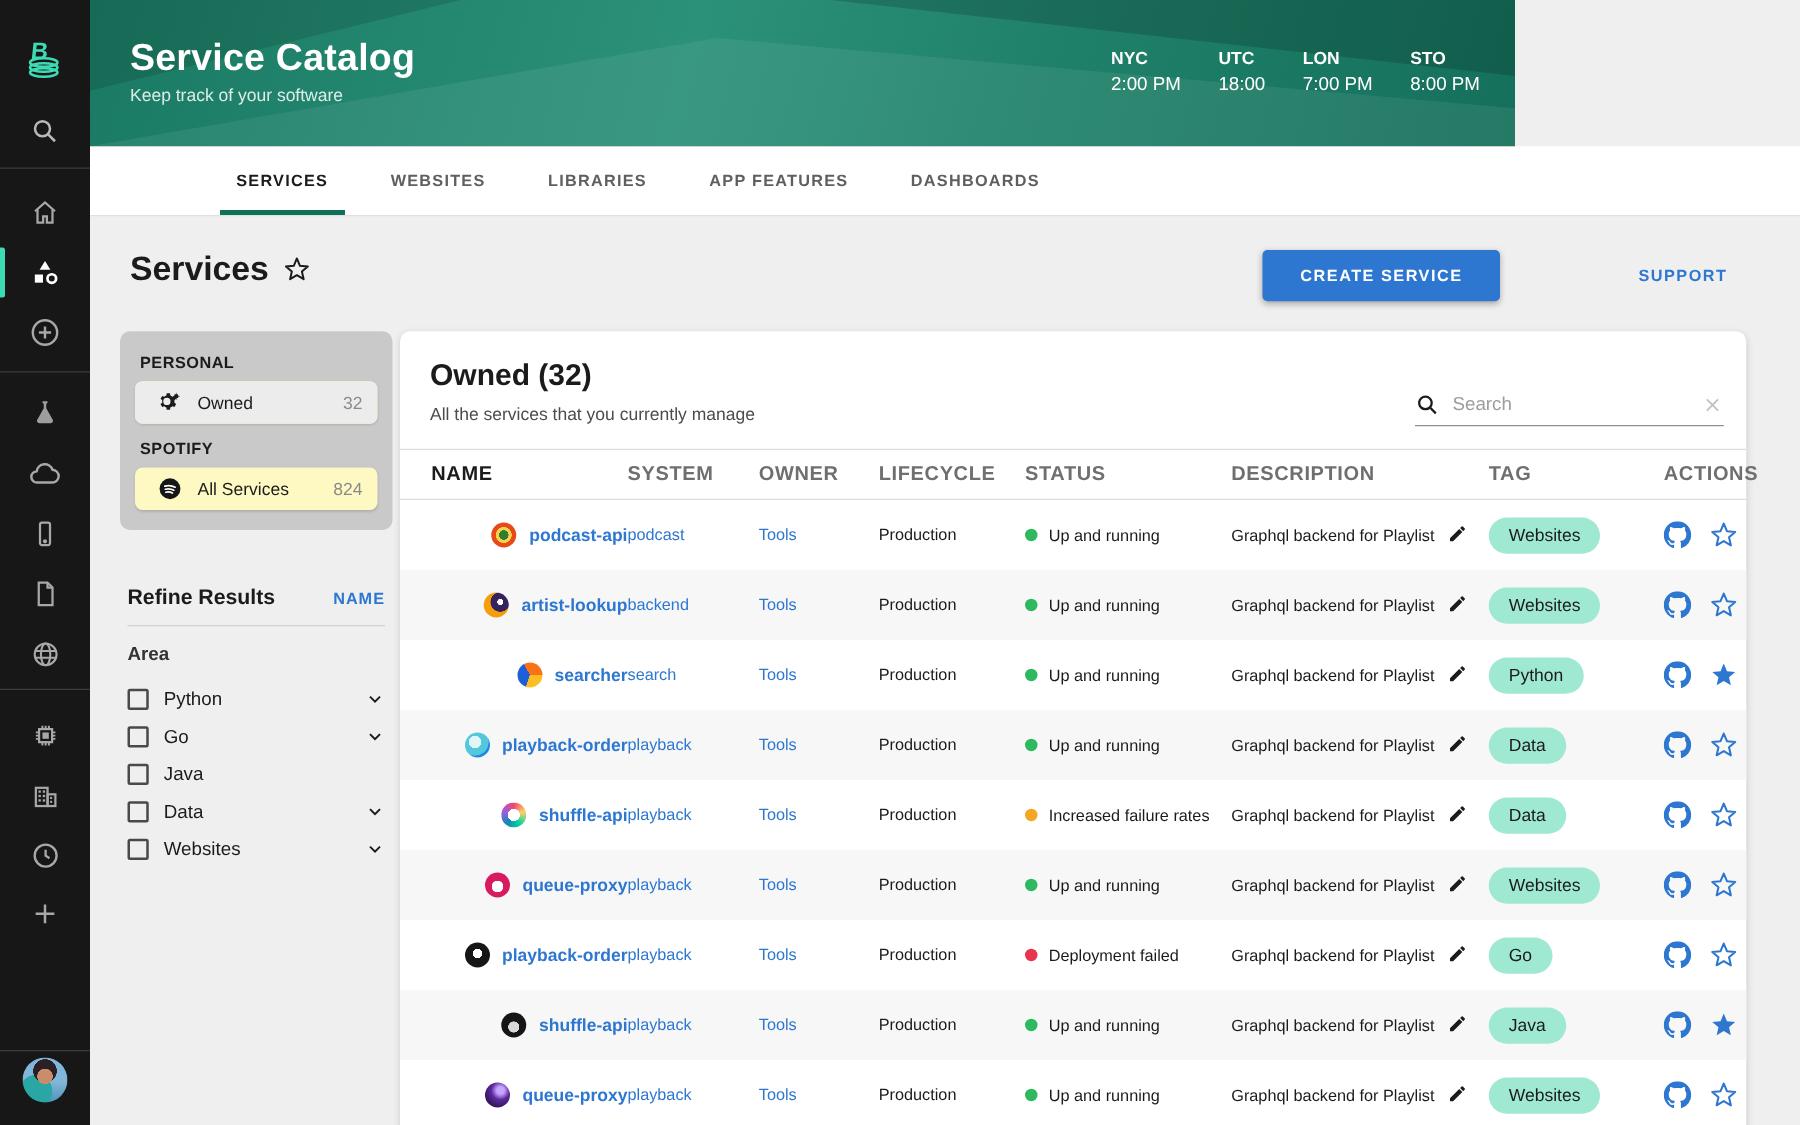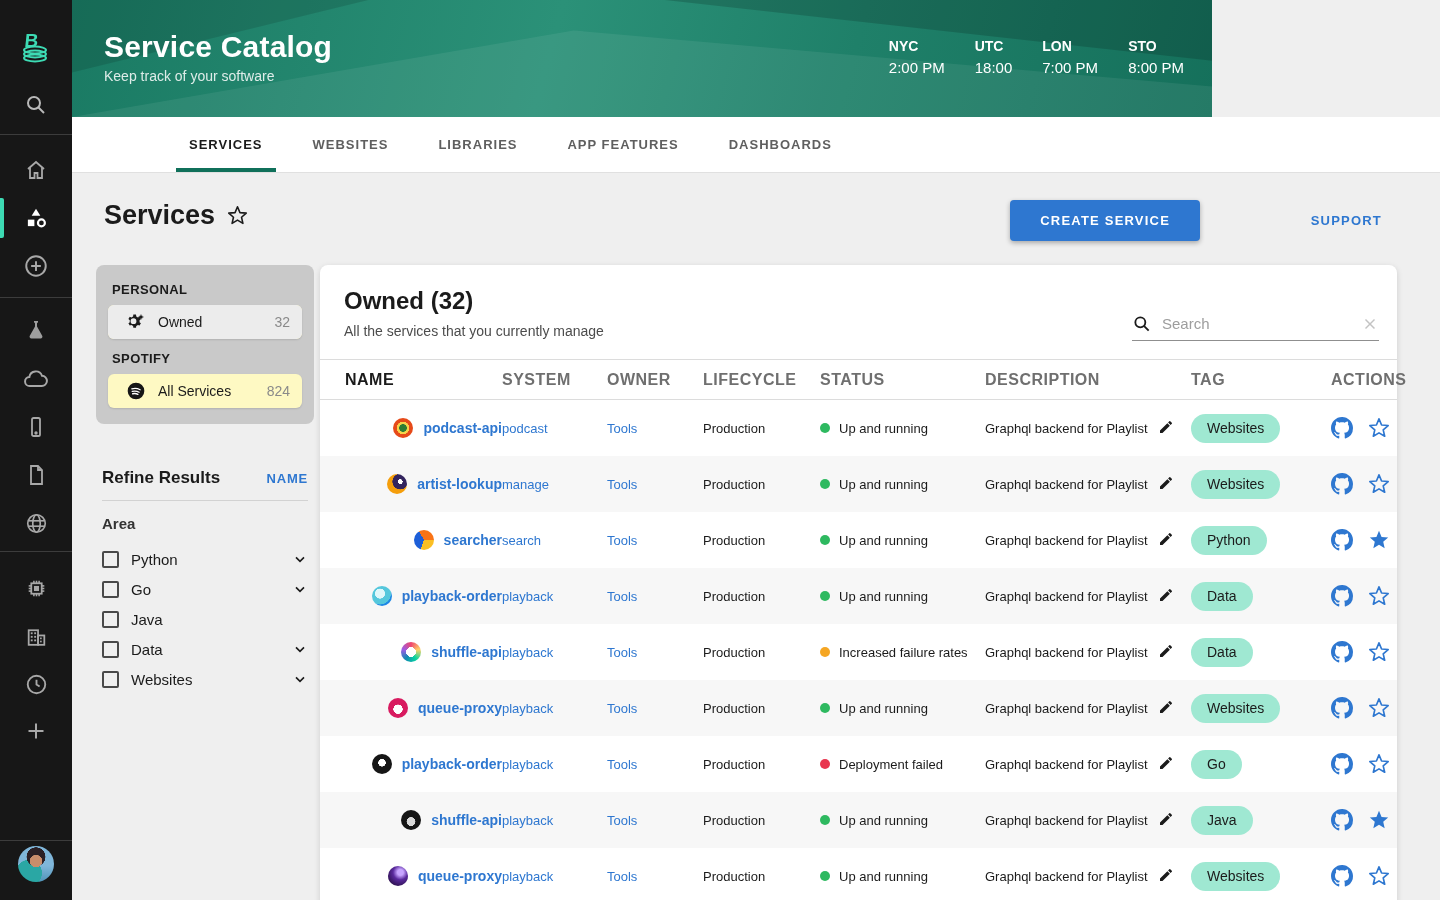--- a/index.html
+++ b/index.html
@@ -447,21 +447,21 @@
               </svg>
       </span>
 
     </div>
   </div>
         <div class="tgrid trow">
     <div class="cell-name">
       <span class="av av-fish"></span>
       <span class="svc-link">artist-lookup</span>
     </div>
-    <div><span class="cell-link">manage</span></div>
+    <div><span class="cell-link">backend</span></div>
     <div><span class="cell-link">Tools</span></div>
     <div><span class="cell-plain">Production</span></div>
     <div class="cell-status">
       <span class="dot ok"></span>
       <span class="cell-plain">Up and running</span>
     </div>
     <div class="cell-desc">
       <span>Graphql backend for Playlist</span>
       <span class="pencil">
         <svg width="16" height="16" viewBox="0 0 24 24" fill="#1b1b1b">

